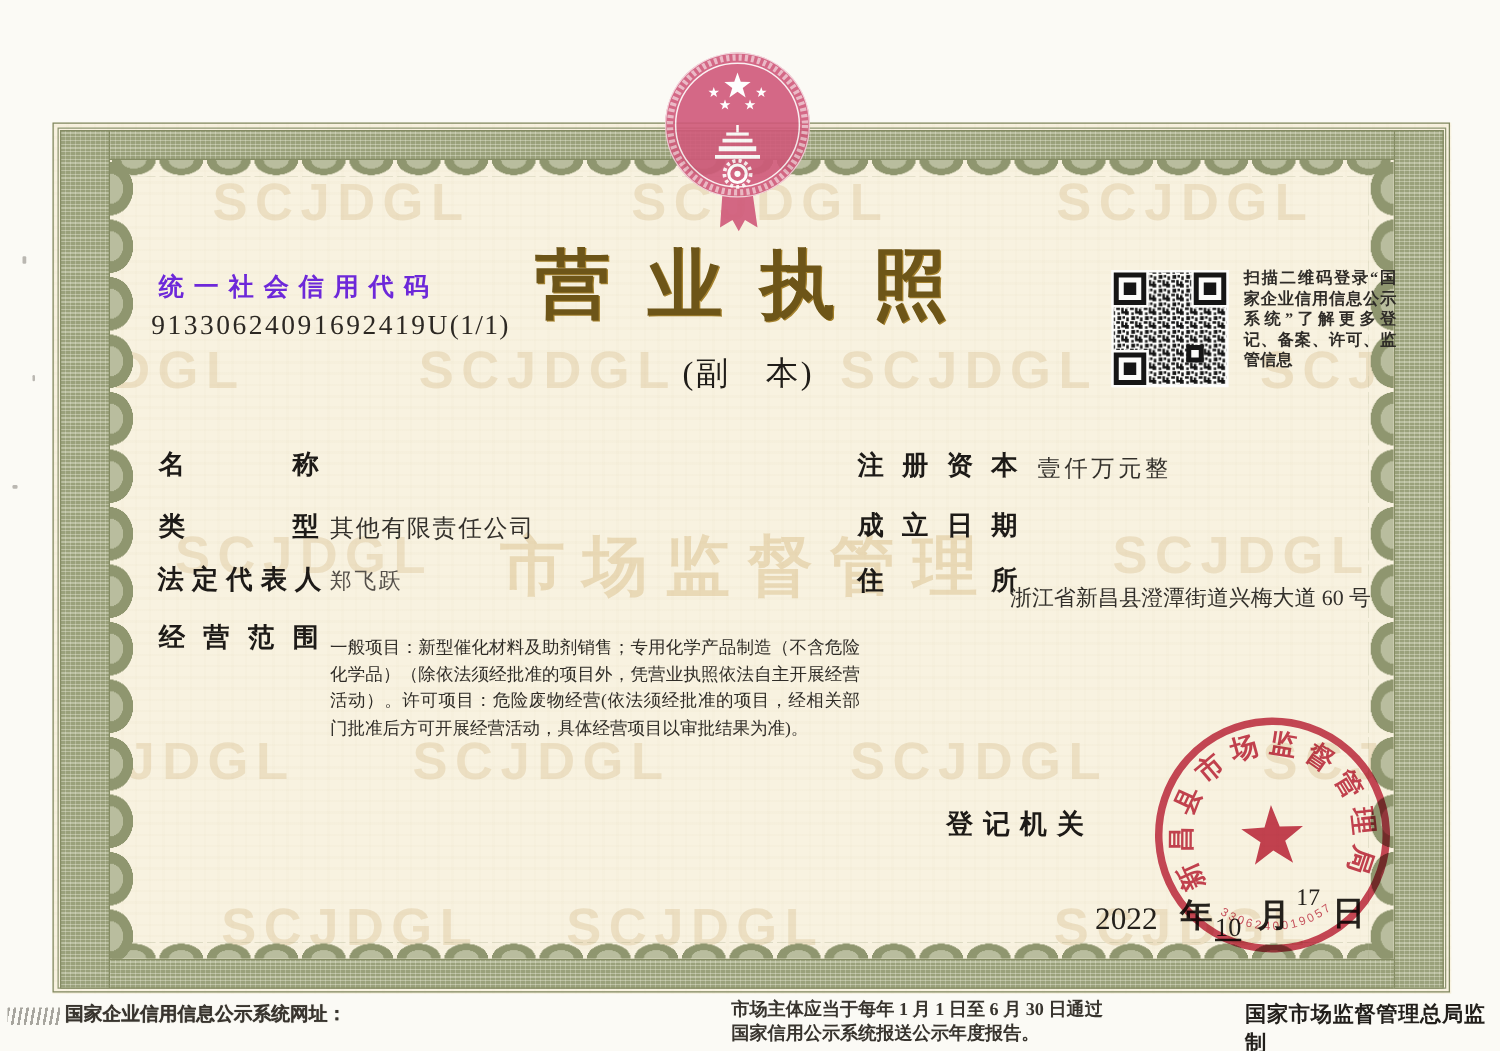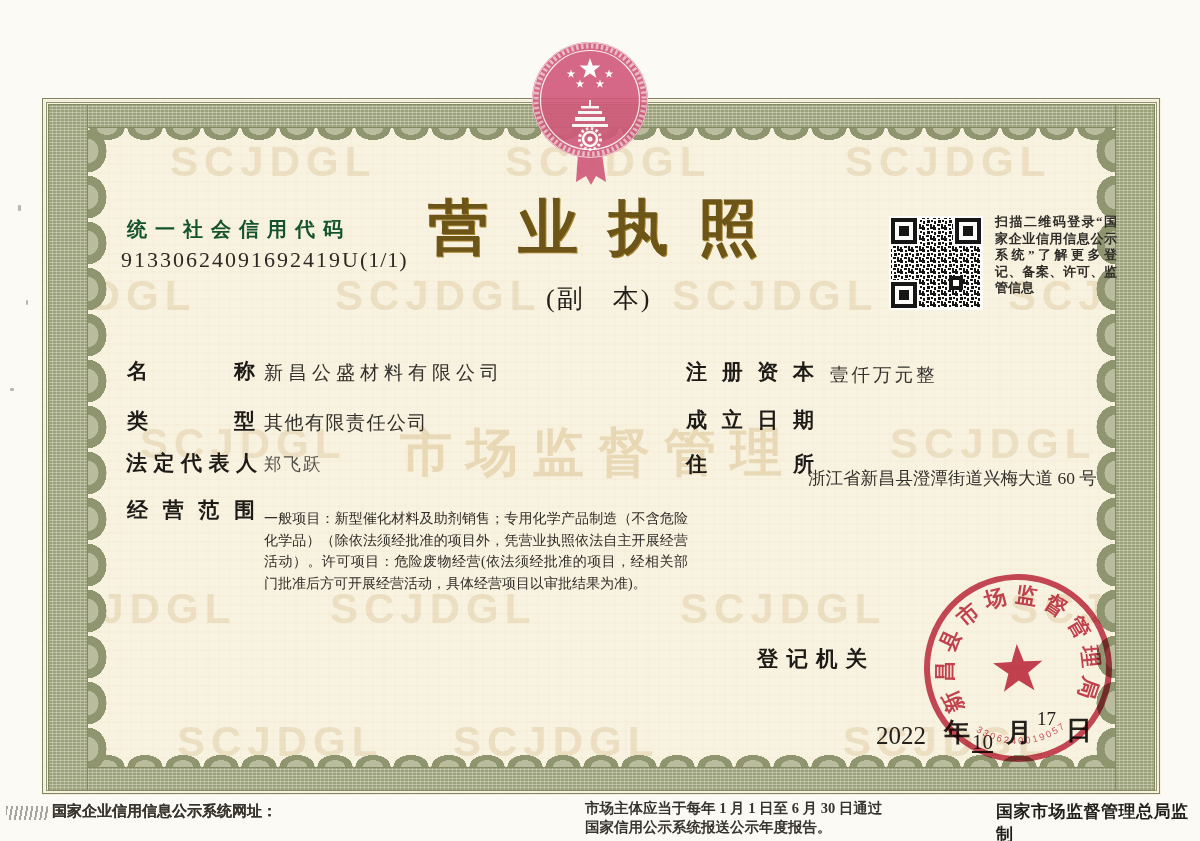--- a/index.html
+++ b/index.html
@@ -39,21 +39,21 @@
     background-size:20px 46px;background-repeat:repeat-y;}
 
   
   .wm-layer{left:50px;top:100px;width:1105px;height:690px;overflow:hidden;z-index:1;}
   .wm{position:absolute;font-weight:700;font-size:42px;letter-spacing:6px;color:rgba(208,180,126,.30);
       font-family:"Liberation Sans",sans-serif;white-space:nowrap;}
   .wm-gold{position:absolute;left:350px;top:318px;font-size:52px;font-weight:700;letter-spacing:14px;
       color:rgba(198,158,86,.30);white-space:nowrap;}
 
   
-  .credit-label{left:127px;top:216px;font-size:20px;font-weight:600;letter-spacing:8px;color:#14532d;}
+  .credit-label{left:127px;top:216px;font-size:20px;font-weight:600;letter-spacing:8px;color:#6d28d9;}
   .credit-code{left:121px;top:247px;font-size:22px;letter-spacing:2px;color:#2c2823;white-space:nowrap;}
   .credit-code .copy{letter-spacing:1px;}
   .title{left:428px;top:188px;font-size:60px;font-weight:800;letter-spacing:30px;color:#6d5518;
       text-shadow:1px 1px 0 #a5822e;white-space:nowrap;z-index:5;}
   .subtitle{left:546px;top:281px;font-size:26px;letter-spacing:2px;color:#201d19;white-space:nowrap;z-index:5;}
 
   .qr{left:889px;top:216px;z-index:5;}
   .qr-caption{left:995px;top:214px;width:122px;font-size:13px;line-height:16.5px;font-weight:700;
       color:#2f2c28;text-align:justify;z-index:5;}
 
@@ -212,21 +212,20 @@
       <rect x="60" y="60" width="14" height="14" fill="#161616"></rect>
         <rect x="64" y="64" width="6" height="6" fill="#fdfdfb"></rect>
     </g>
   </svg>
   <div class="abs qr-caption">扫描二维码登录“国家企业信用信息公示系统”了解更多登记、备案、许可、监管信息</div>
 
   <div class="lbl lbl-name justify-chars">
       <span>名</span>
       <span>称</span>
     </div>
-  <div class="val val-name">新昌公盛材料有限公司</div>
 
   <div class="lbl lbl-type justify-chars">
       <span>类</span>
       <span>型</span>
     </div>
   <div class="val val-type">其他有限责任公司</div>
 
   <div class="lbl lbl-rep justify-chars">
       <span>法</span>
       <span>定</span>

